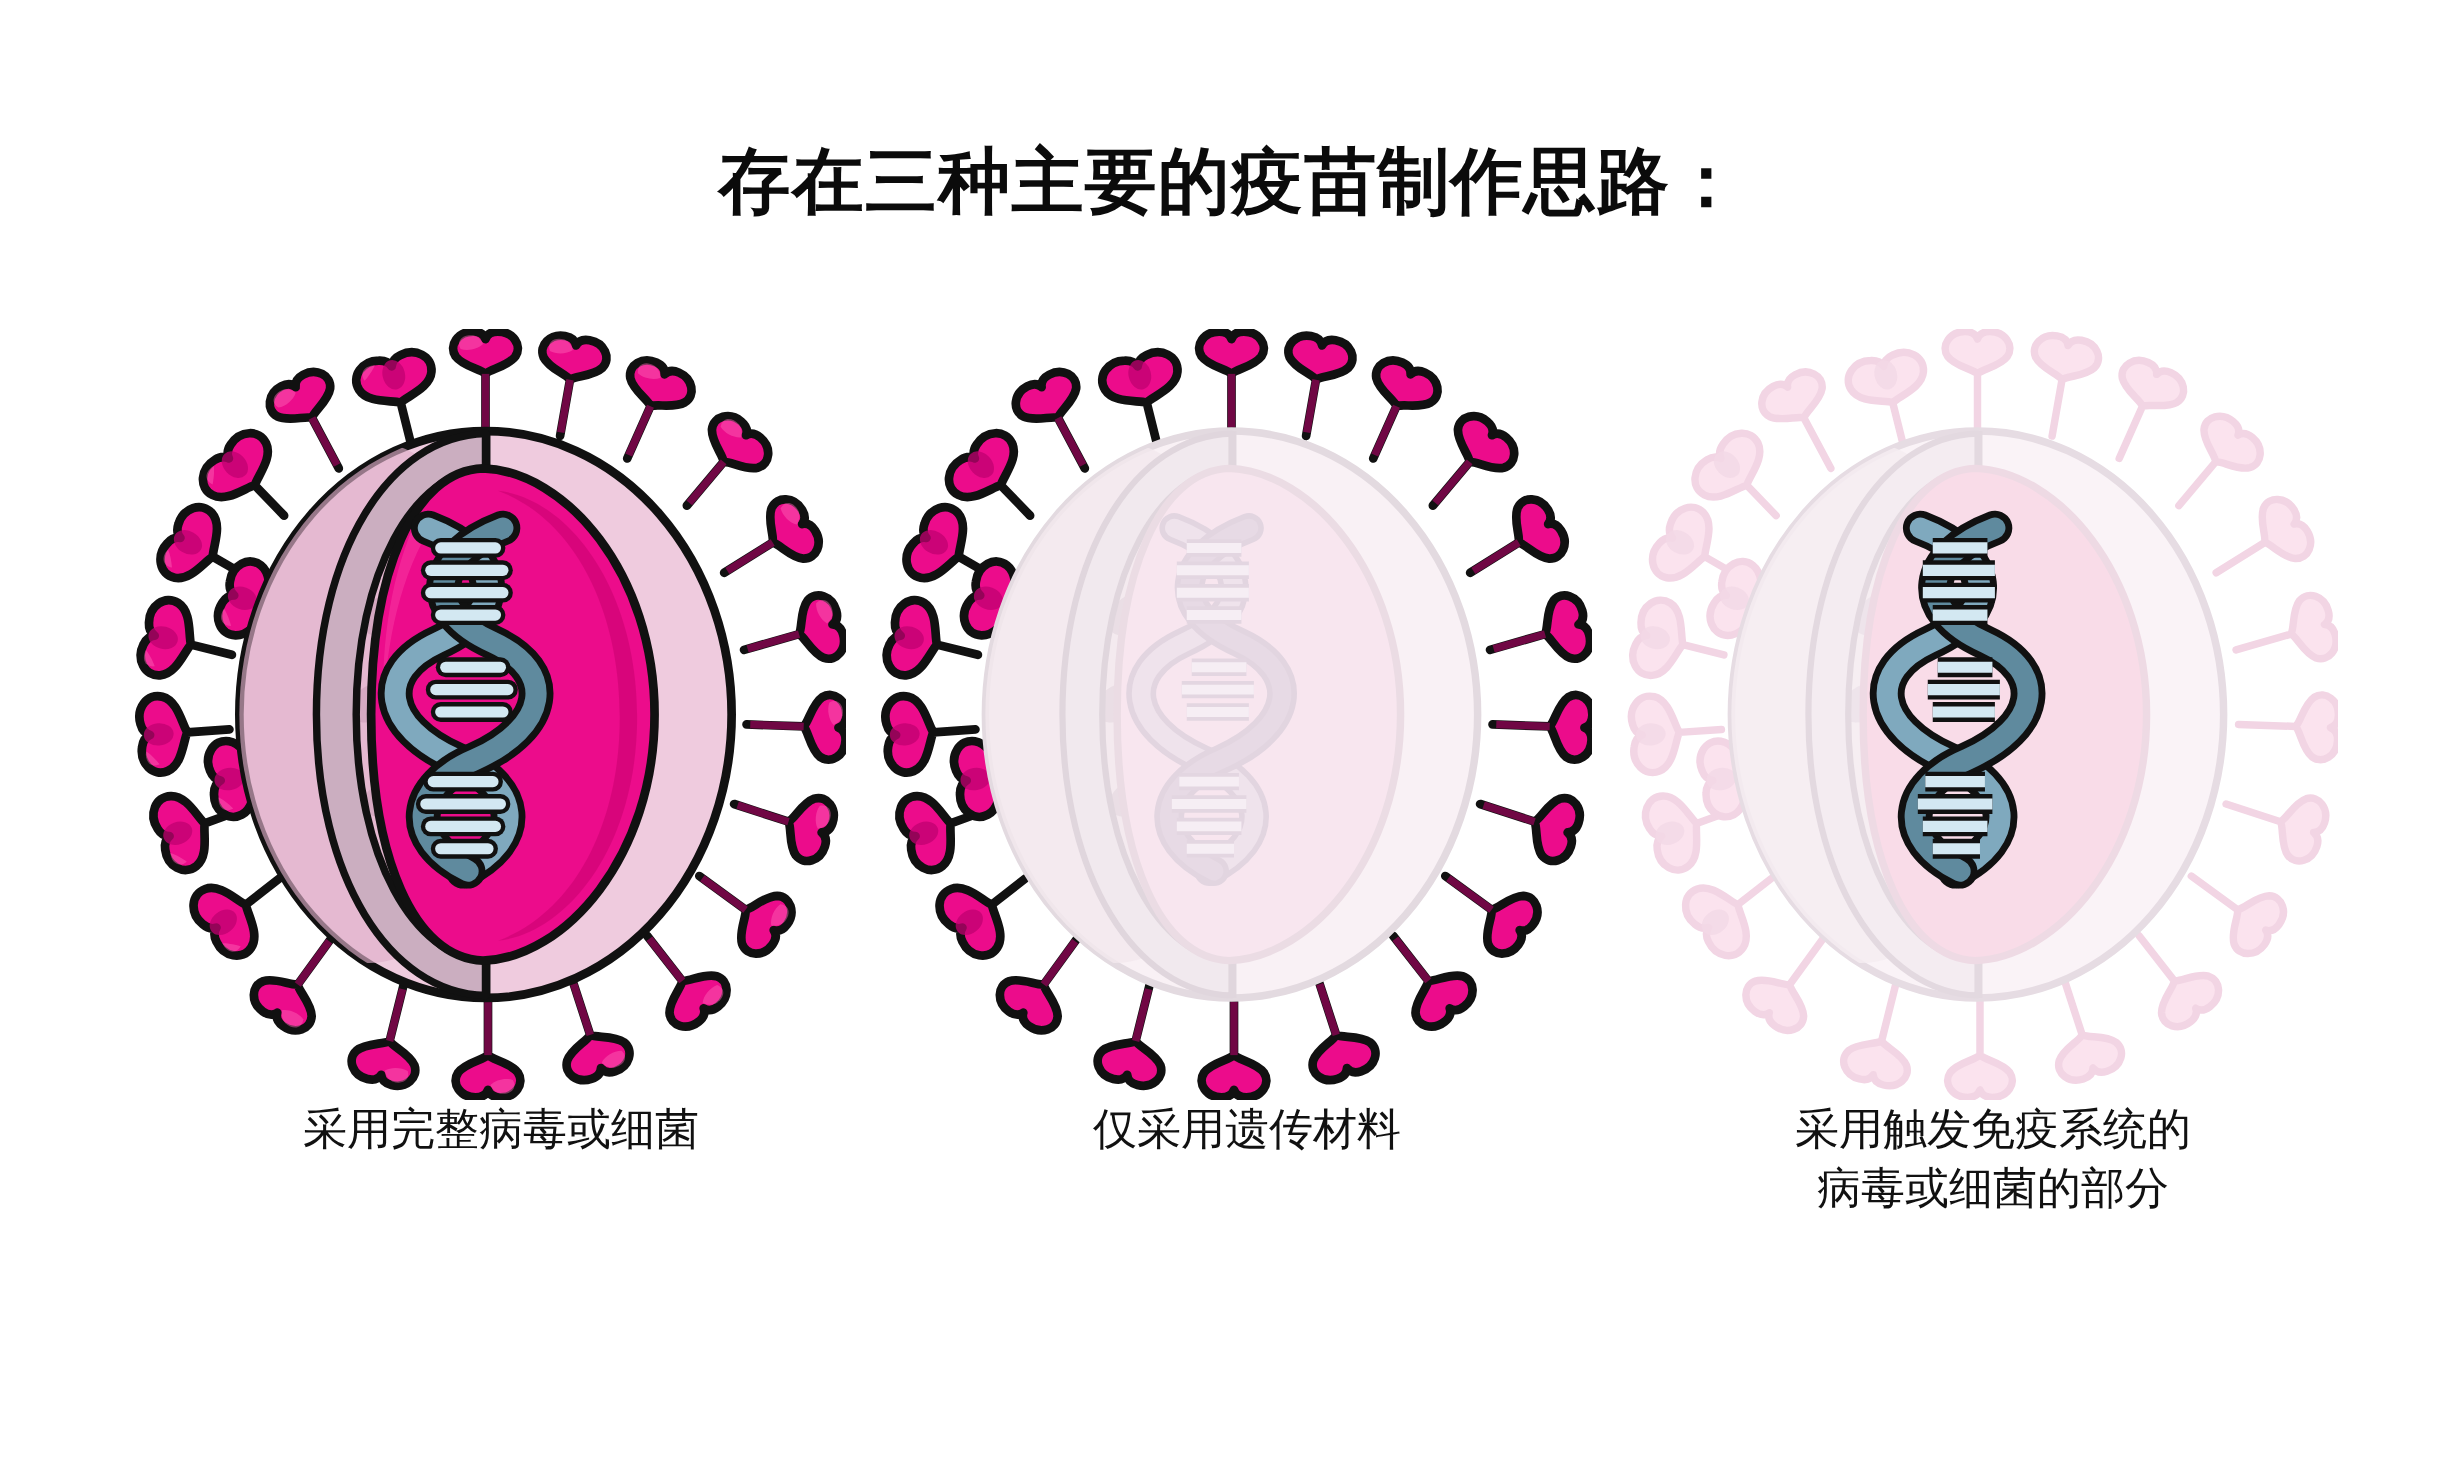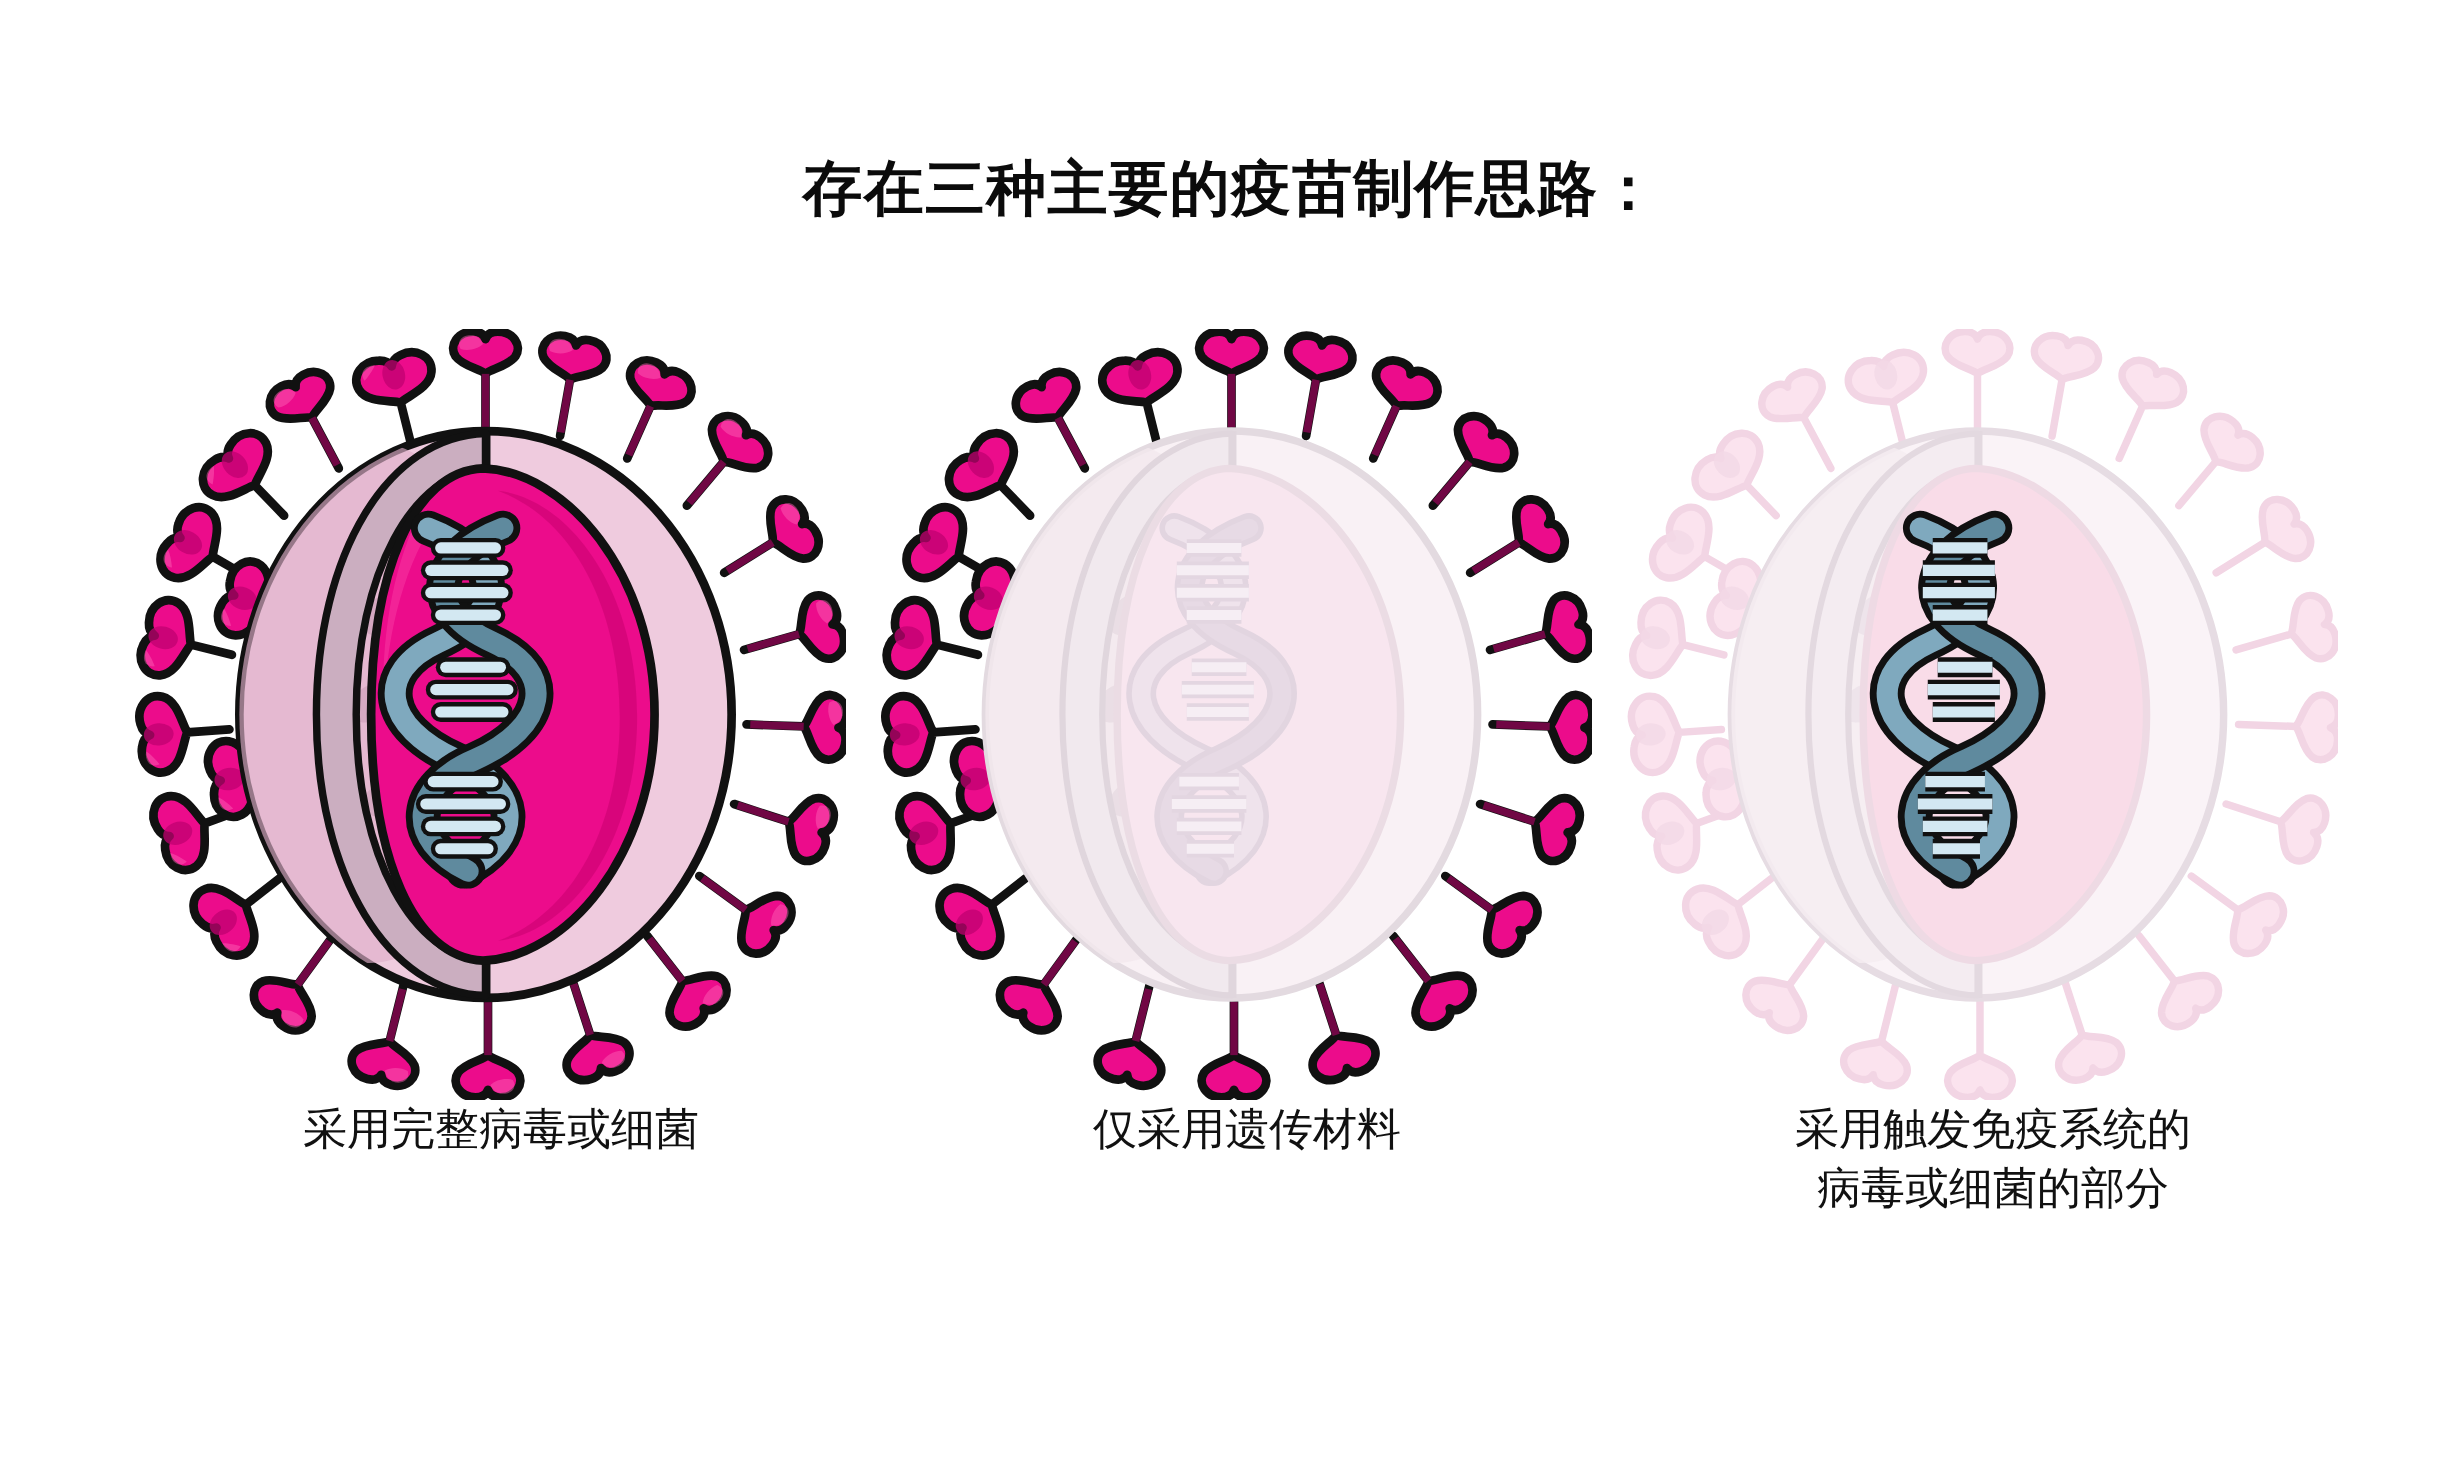--- a/index.html
+++ b/index.html
@@ -18,25 +18,25 @@
   }
 
   .page {
     position: absolute;
     inset: 0;
     background: #ffffff;
   }
 
   .title {
     position: absolute;
-    top: 156px;
+    top: 142px;
     left: 0;
     width: 100%;
     text-align: center;
-    font-size: 60px;
+    font-size: 72px;
     font-weight: 700;
     letter-spacing: 1.2px;
     line-height: 1.1;
     color: #0b0b0b;
     white-space: nowrap;
   }
 
   .panels {
     position: absolute;
     top: 323px;

